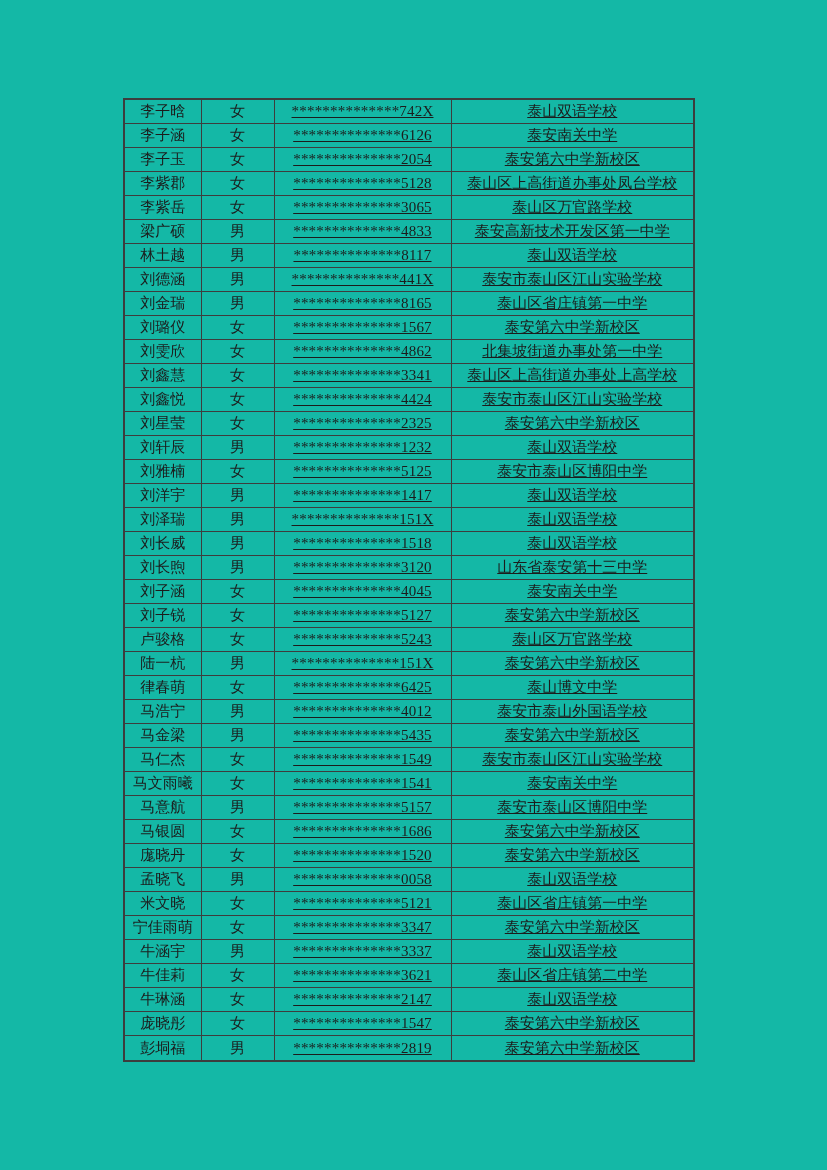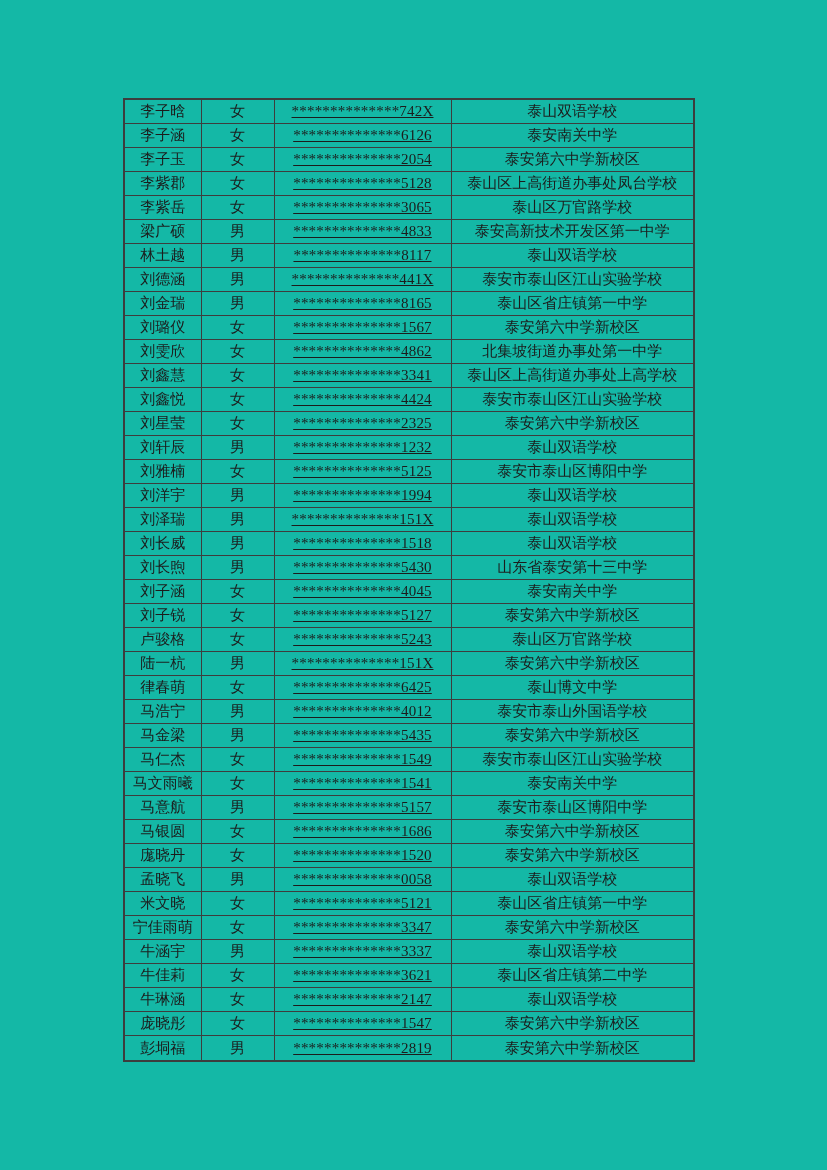--- a/index.html
+++ b/index.html
@@ -32,21 +32,21 @@
     padding: 0 2px;
     font-size: 15px;
     color: #1c1c1c;
     line-height: 1;
     white-space: nowrap;
     overflow: hidden;
   }
   td.c-name   { font-size: 15px; }
   td.c-gender { font-size: 15px; }
   td.c-id     { font-size: 14.5px; letter-spacing: 0.2px; text-decoration: underline; }
-  td.c-school { font-size: 14.5px; }
+  td.c-school { font-size: 14.5px; text-decoration: underline; }
 </style>
 </head>
 <body>
 
 <div class="page">
   <table class="roster">
     <colgroup>
       <col style="width:77px">
       <col style="width:73px">
       <col style="width:177px">
@@ -145,39 +145,39 @@
     </tr>
         <tr>
       <td class="c-name">刘雅楠</td>
       <td class="c-gender">女</td>
       <td class="c-id">**************5125</td>
       <td class="c-school">泰安市泰山区博阳中学</td>
     </tr>
         <tr>
       <td class="c-name">刘洋宇</td>
       <td class="c-gender">男</td>
-      <td class="c-id">**************1994</td>
+      <td class="c-id">**************1417</td>
       <td class="c-school">泰山双语学校</td>
     </tr>
         <tr>
       <td class="c-name">刘泽瑞</td>
       <td class="c-gender">男</td>
       <td class="c-id">**************151X</td>
       <td class="c-school">泰山双语学校</td>
     </tr>
         <tr>
       <td class="c-name">刘长威</td>
       <td class="c-gender">男</td>
       <td class="c-id">**************1518</td>
       <td class="c-school">泰山双语学校</td>
     </tr>
         <tr>
       <td class="c-name">刘长煦</td>
       <td class="c-gender">男</td>
-      <td class="c-id">**************5430</td>
+      <td class="c-id">**************3120</td>
       <td class="c-school">山东省泰安第十三中学</td>
     </tr>
         <tr>
       <td class="c-name">刘子涵</td>
       <td class="c-gender">女</td>
       <td class="c-id">**************4045</td>
       <td class="c-school">泰安南关中学</td>
     </tr>
         <tr>
       <td class="c-name">刘子锐</td>

